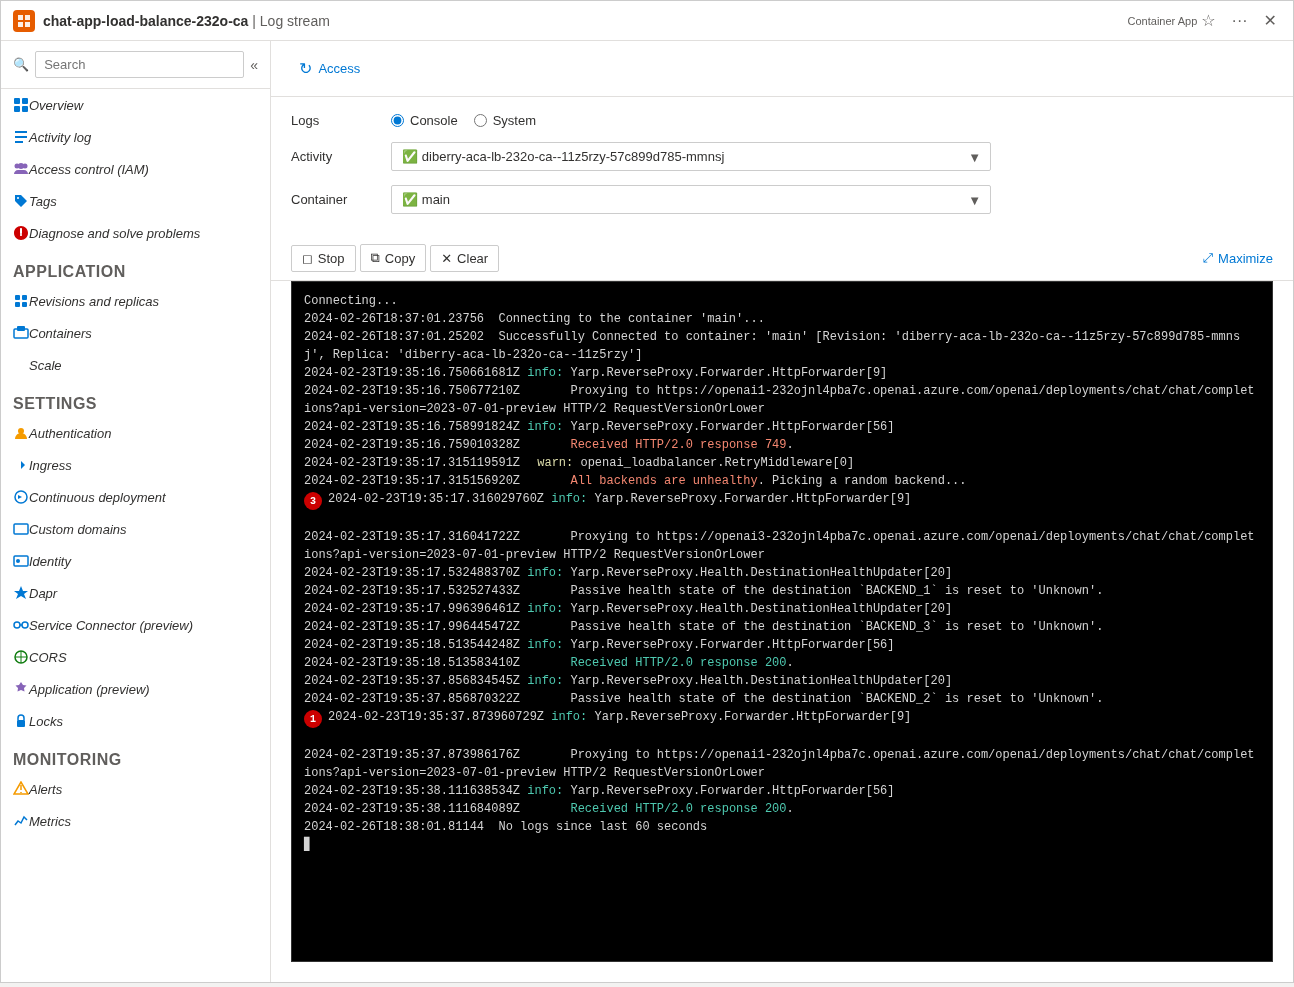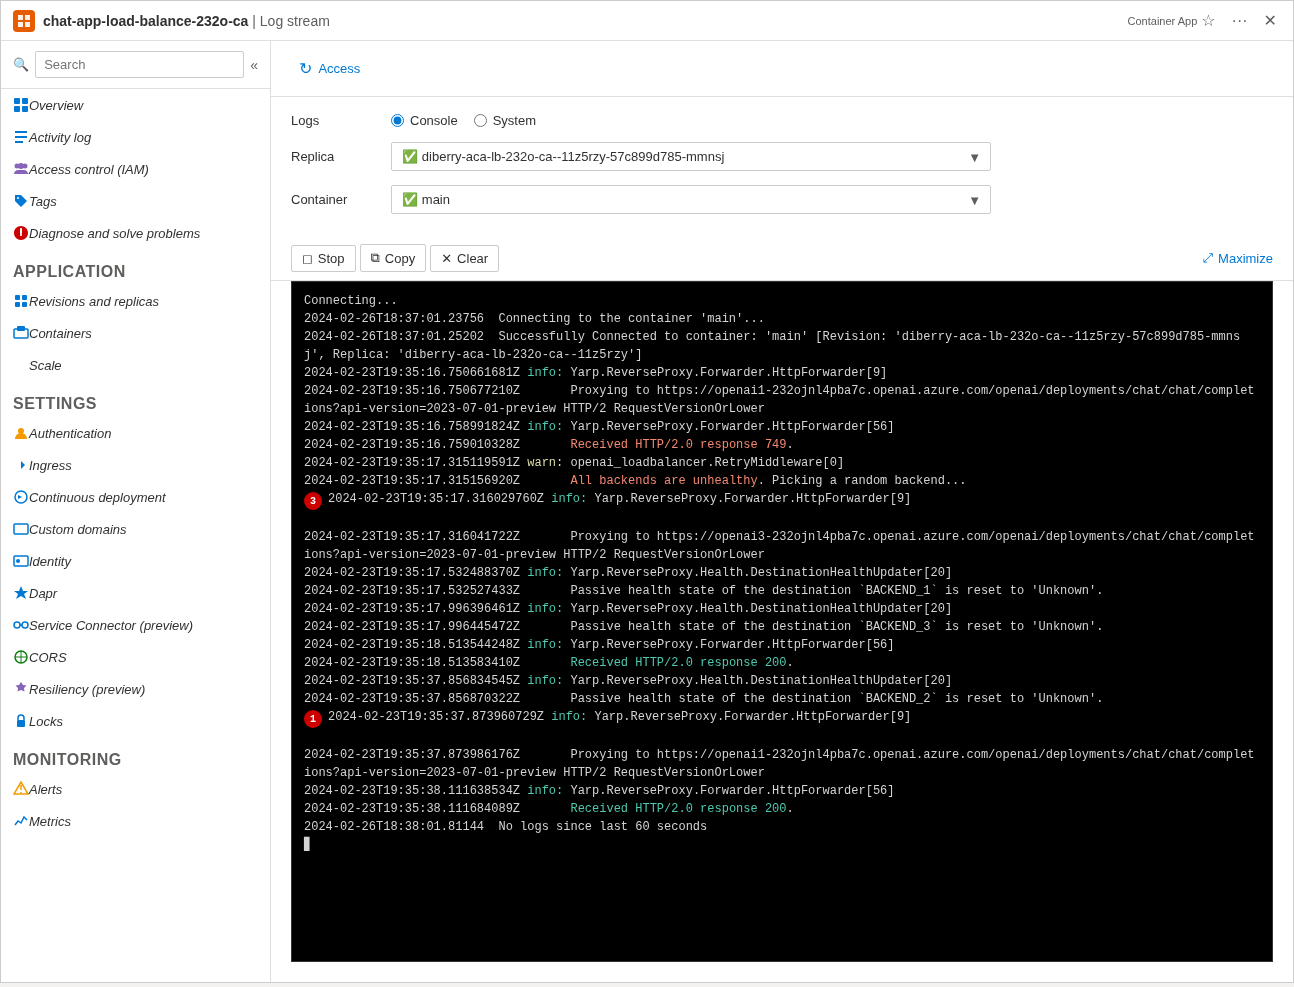--- a/index.html
+++ b/index.html
@@ -499,21 +499,21 @@
         </span>
         <span>CORS</span>
       </div>
 
       <div class="sidebar-item">
         <span class="icon icon-resiliency">
           <svg width="16" height="16" viewBox="0 0 16 16" fill="currentColor">
             <path d="M8 1l2 3 3.5.5-2.5 2.5.5 3.5L8 9 4.5 10.5l.5-3.5L2.5 4.5 6 4z" fill="#8764b8"></path>
           </svg>
         </span>
-        <span>Resiliency (preview)</span>
+        <span>Application (preview)</span>
       </div>
 
       <div class="sidebar-item">
         <span class="icon icon-locks">
           <svg width="16" height="16" viewBox="0 0 16 16" fill="currentColor">
             <rect x="4" y="7" width="8" height="7" rx="1"></rect>
             <path d="M5 7V5a3 3 0 016 0v2" fill="none" stroke="#0078d4" stroke-width="1.5"></path>
           </svg>
         </span>
         <span>Locks</span>
@@ -558,21 +558,21 @@
               <span>Console</span>
             </label>
             <label class="radio-option">
               <input type="radio" name="logtype" style="">
               <span>System</span>
             </label>
           </div>
         </div>
 
         <div class="form-row">
-          <span class="form-label">Replica</span>
+          <span class="form-label">Activity</span>
           <div class="select-wrapper">
             <select>
               <option>✅ diberry-aca-lb-232o-ca--11z5rzy-57c899d785-mmnsj</option>
             </select>
             <span class="select-arrow">▼</span>
           </div>
         </div>
 
         <div class="form-row">
           <span class="form-label">Container</span>
@@ -604,21 +604,21 @@
         </button>
       </div>
 
       <div class="log-terminal" id="log-output">Connecting...
 2024-02-26T18:37:01.23756  Connecting to the container 'main'...
 2024-02-26T18:37:01.25202  Successfully Connected to container: 'main' [Revision: 'diberry-aca-lb-232o-ca--11z5rzy-57c899d785-mmnsj', Replica: 'diberry-aca-lb-232o-ca--11z5rzy']
 2024-02-23T19:35:16.750661681Z <span style="color:#4ec9b0;">info:</span> Yarp.ReverseProxy.Forwarder.HttpForwarder[9]
 2024-02-23T19:35:16.750677210Z       Proxying to https://openai1-232ojnl4pba7c.openai.azure.com/openai/deployments/chat/chat/completions?api-version=2023-07-01-preview HTTP/2 RequestVersionOrLower
 2024-02-23T19:35:16.758991824Z <span style="color:#4ec9b0;">info:</span> Yarp.ReverseProxy.Forwarder.HttpForwarder[56]
 2024-02-23T19:35:16.759010328Z       <span style="color:#f48771;">Received HTTP/2.0 response 749</span>.
-2024-02-23T19:35:17.315119591Z <span style="color:#dcdcaa;">warn:</span> openai_loadbalancer.RetryMiddleware[0]
+2024-02-23T19:35:17.315119591Z <span style="color:#dcdcaa;margin-left:10px;">warn:</span> openai_loadbalancer.RetryMiddleware[0]
 2024-02-23T19:35:17.315156920Z       <span style="color:#f48771;">All backends are unhealthy</span>. Picking a random backend...
 <div style="display:flex;align-items:flex-start;gap:6px;"><span style="display:inline-flex;align-items:center;justify-content:center;min-width:18px;height:18px;background:#c00;color:#fff;border-radius:50%;font-size:10px;font-weight:bold;margin-top:2px;">3</span><span>2024-02-23T19:35:17.316029760Z <span style="color:#4ec9b0;">info:</span> Yarp.ReverseProxy.Forwarder.HttpForwarder[9]</span></div>
 2024-02-23T19:35:17.316041722Z       Proxying to https://openai3-232ojnl4pba7c.openai.azure.com/openai/deployments/chat/chat/completions?api-version=2023-07-01-preview HTTP/2 RequestVersionOrLower
 2024-02-23T19:35:17.532488370Z <span style="color:#4ec9b0;">info:</span> Yarp.ReverseProxy.Health.DestinationHealthUpdater[20]
 2024-02-23T19:35:17.532527433Z       Passive health state of the destination `BACKEND_1` is reset to 'Unknown'.
 2024-02-23T19:35:17.996396461Z <span style="color:#4ec9b0;">info:</span> Yarp.ReverseProxy.Health.DestinationHealthUpdater[20]
 2024-02-23T19:35:17.996445472Z       Passive health state of the destination `BACKEND_3` is reset to 'Unknown'.
 2024-02-23T19:35:18.513544248Z <span style="color:#4ec9b0;">info:</span> Yarp.ReverseProxy.Forwarder.HttpForwarder[56]
 2024-02-23T19:35:18.513583410Z       <span style="color:#4ec9b0;">Received HTTP/2.0 response 200</span>.
 2024-02-23T19:35:37.856834545Z <span style="color:#4ec9b0;">info:</span> Yarp.ReverseProxy.Health.DestinationHealthUpdater[20]

